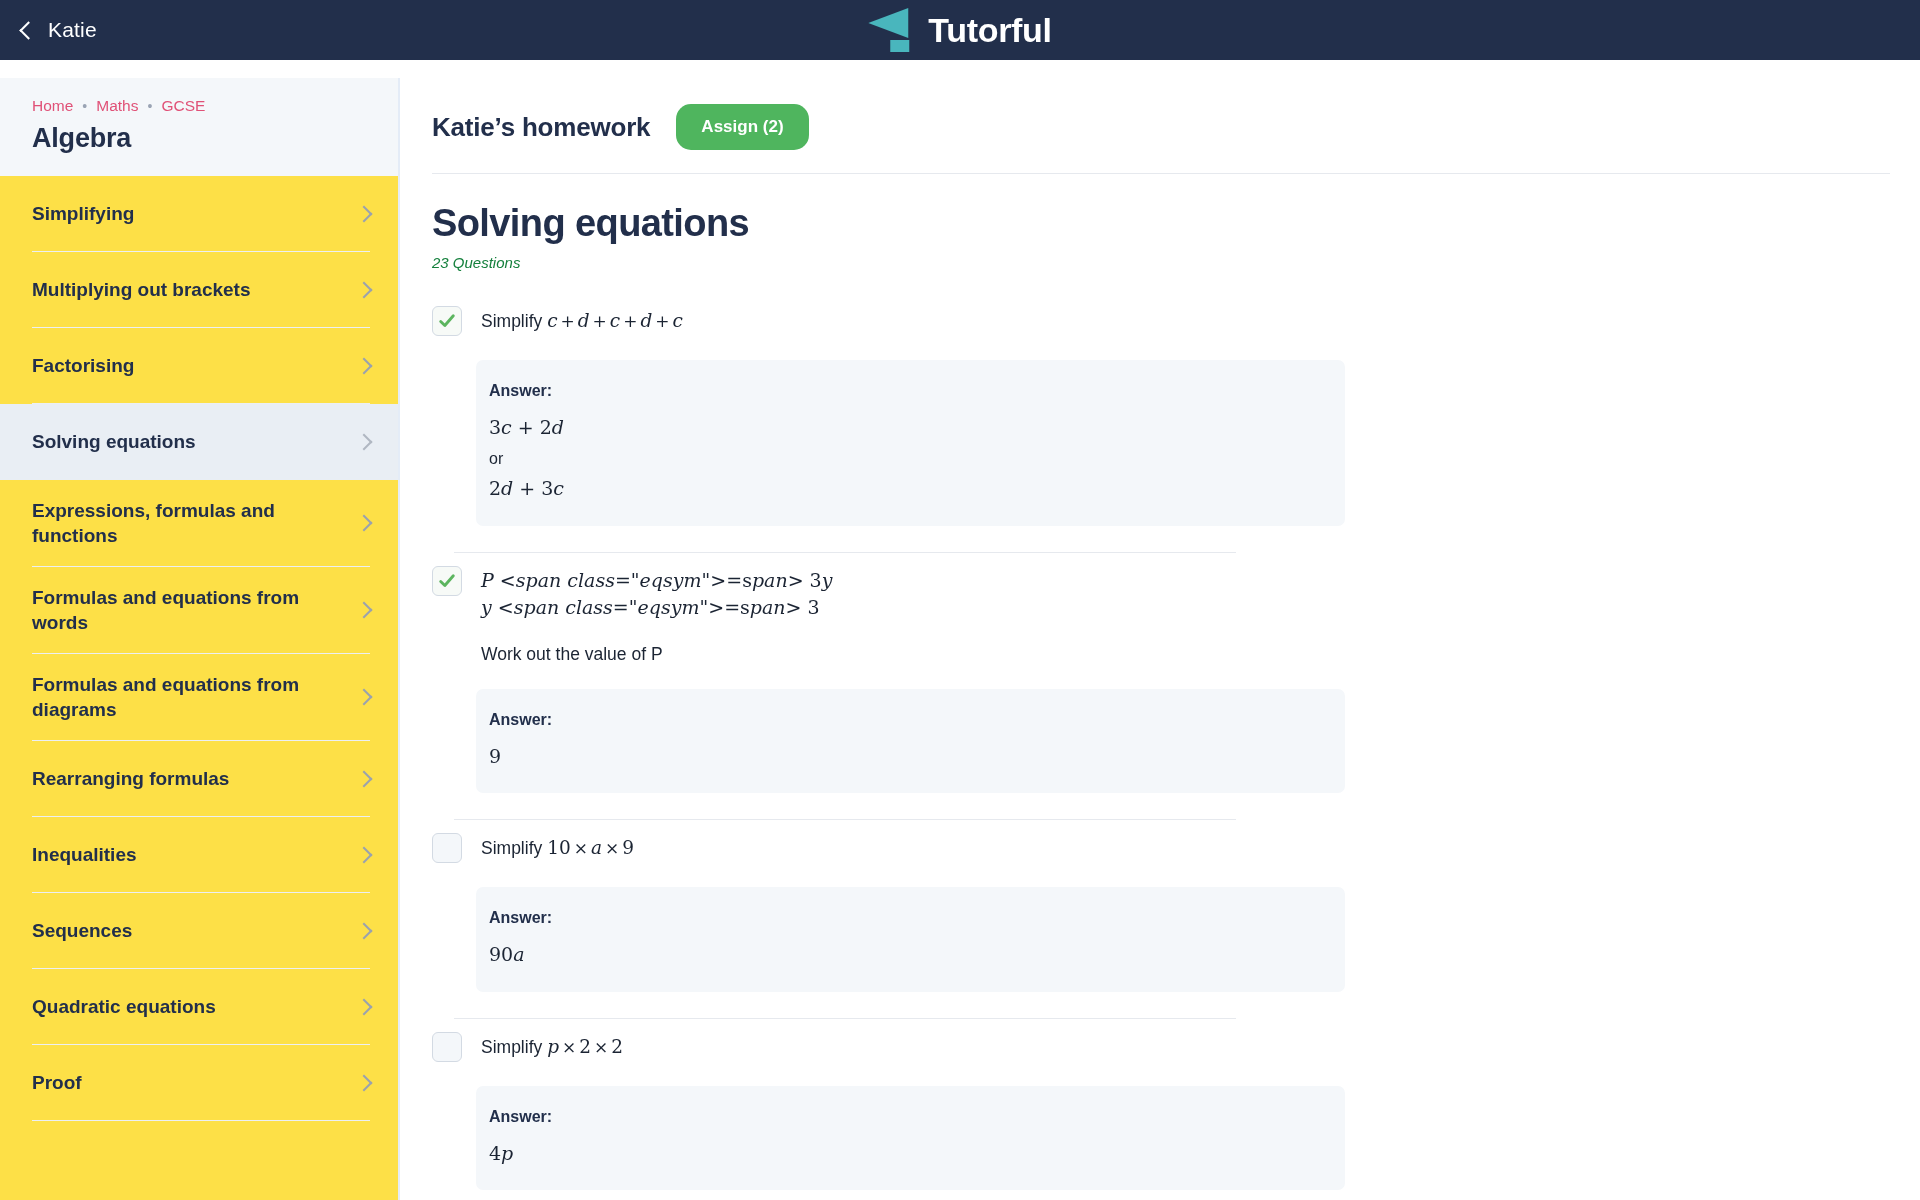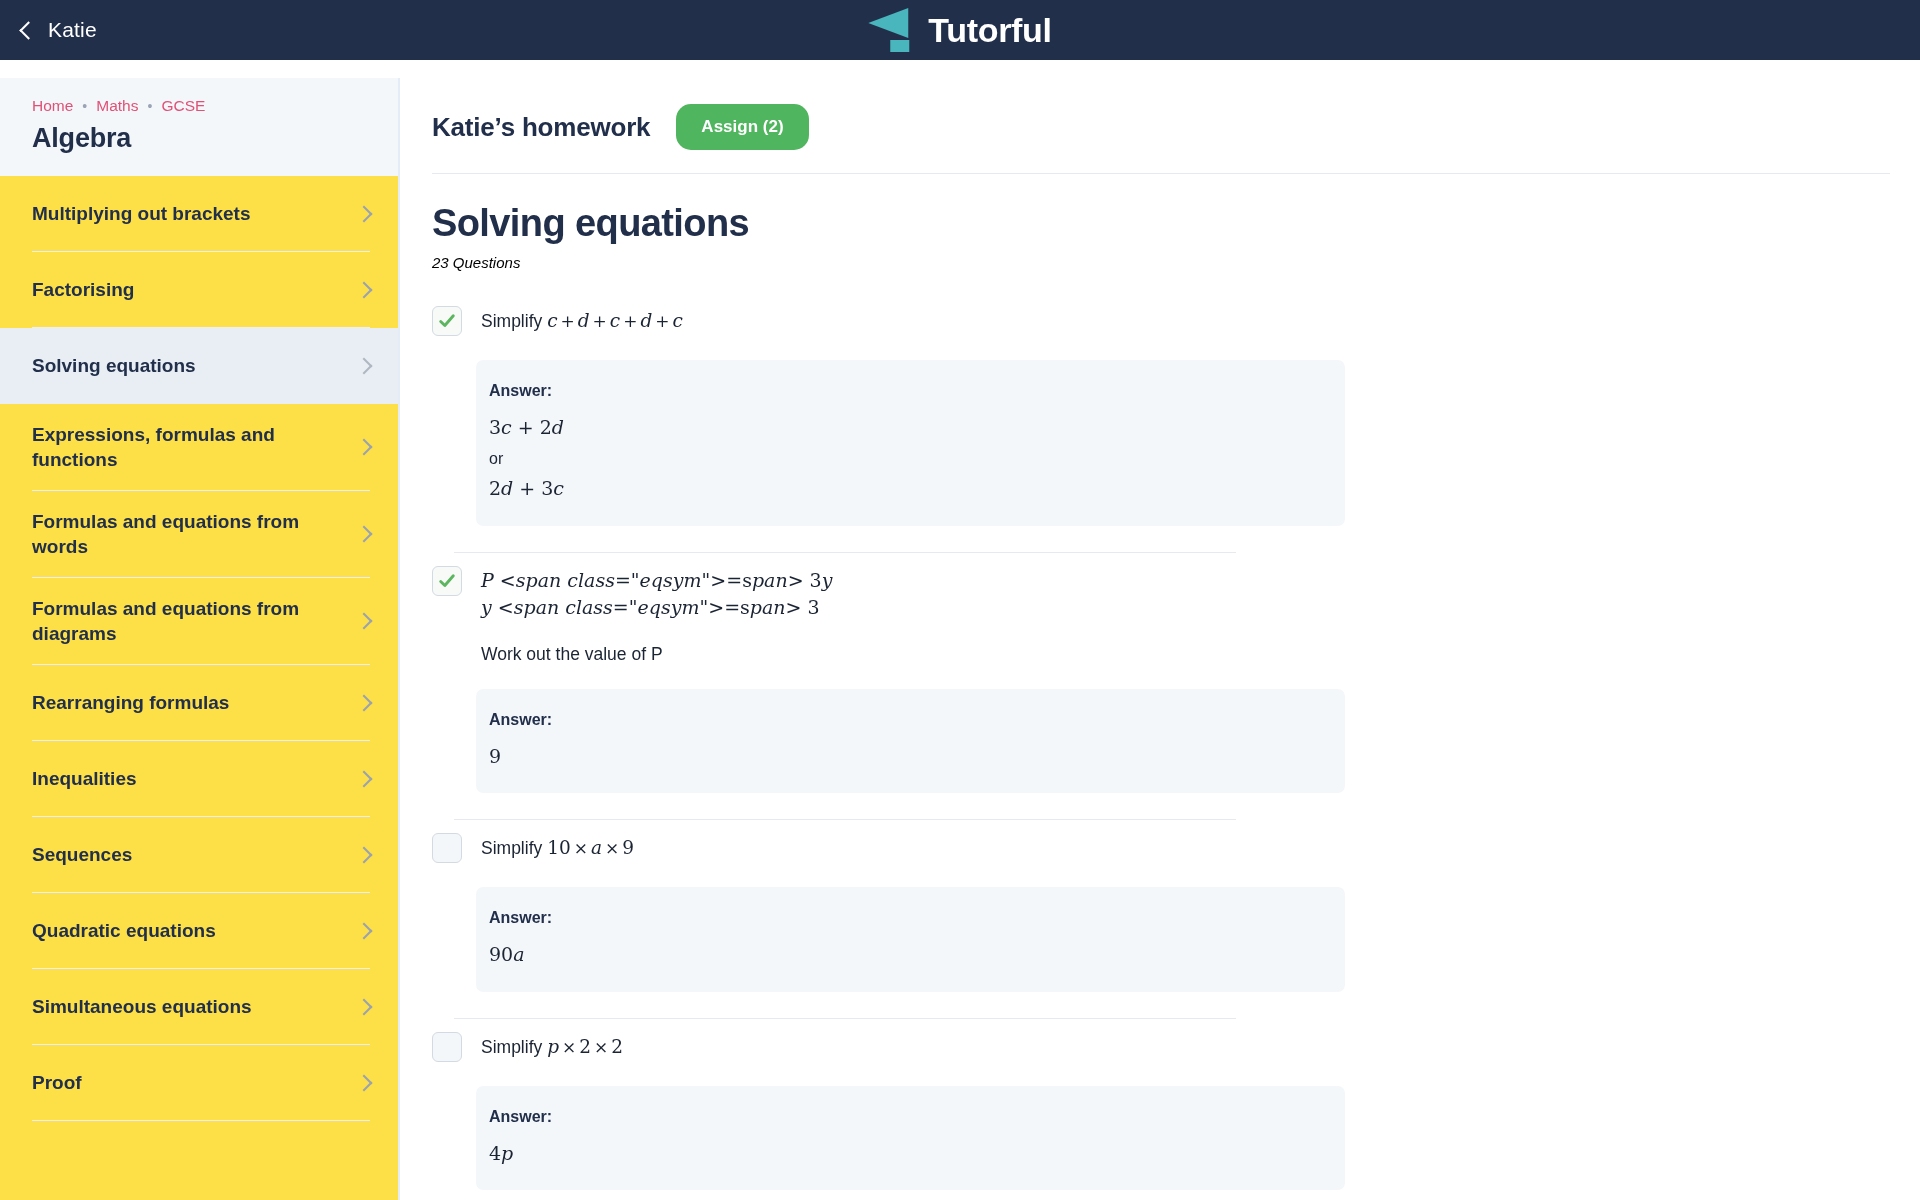--- a/index.html
+++ b/index.html
@@ -149,21 +149,21 @@
     margin: 28px 0 0 30px;
     font-size: 38px;
     font-weight: 700;
     color: #222f4b;
     letter-spacing: -.6px;
   }
   .q-count {
     margin: 9px 0 0 30px;
     font-size: 15px;
     font-style: italic;
-    color: #000000;
+    color: #15803d;
   }
 
   .q-list { margin-top: 22px; }
   .question {
     padding: 0 0 0 30px;
   }
   .q-row {
     display: flex;
     align-items: flex-start;
     gap: 19px;
@@ -257,20 +257,26 @@
         <span class="bc-dot">•</span>
         <a>Maths</a>
         <span class="bc-dot">•</span>
         <a>GCSE</a>
       </div>
     <div class="sidebar-title">Algebra</div>
   </div>
   <ul class="nav-list" id="nav-list">
       <li class="nav-item">
         <div class="nav-inner">
+          <span class="nav-label">Simplifying</span>
+          <span class="chev-right"></span>
+        </div>
+      </li>
+      <li class="nav-item">
+        <div class="nav-inner">
           <span class="nav-label">Multiplying out brackets</span>
           <span class="chev-right"></span>
         </div>
       </li>
       <li class="nav-item">
         <div class="nav-inner">
           <span class="nav-label">Factorising</span>
           <span class="chev-right"></span>
         </div>
       </li>
@@ -312,26 +318,20 @@
       </li>
       <li class="nav-item">
         <div class="nav-inner">
           <span class="nav-label">Sequences</span>
           <span class="chev-right"></span>
         </div>
       </li>
       <li class="nav-item">
         <div class="nav-inner">
           <span class="nav-label">Quadratic equations</span>
-          <span class="chev-right"></span>
-        </div>
-      </li>
-      <li class="nav-item">
-        <div class="nav-inner">
-          <span class="nav-label">Simultaneous equations</span>
           <span class="chev-right"></span>
         </div>
       </li>
       <li class="nav-item">
         <div class="nav-inner">
           <span class="nav-label">Proof</span>
           <span class="chev-right"></span>
         </div>
       </li>
     </ul>

